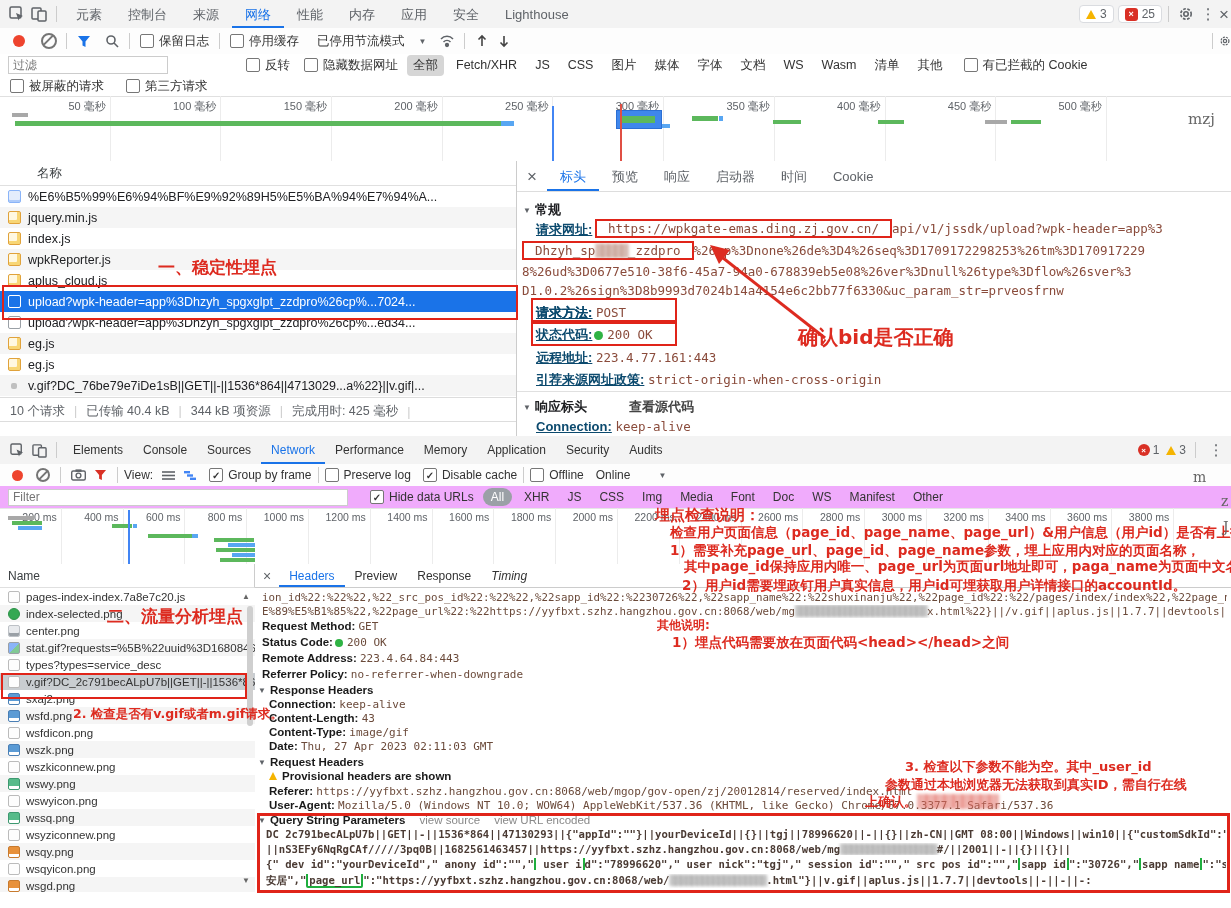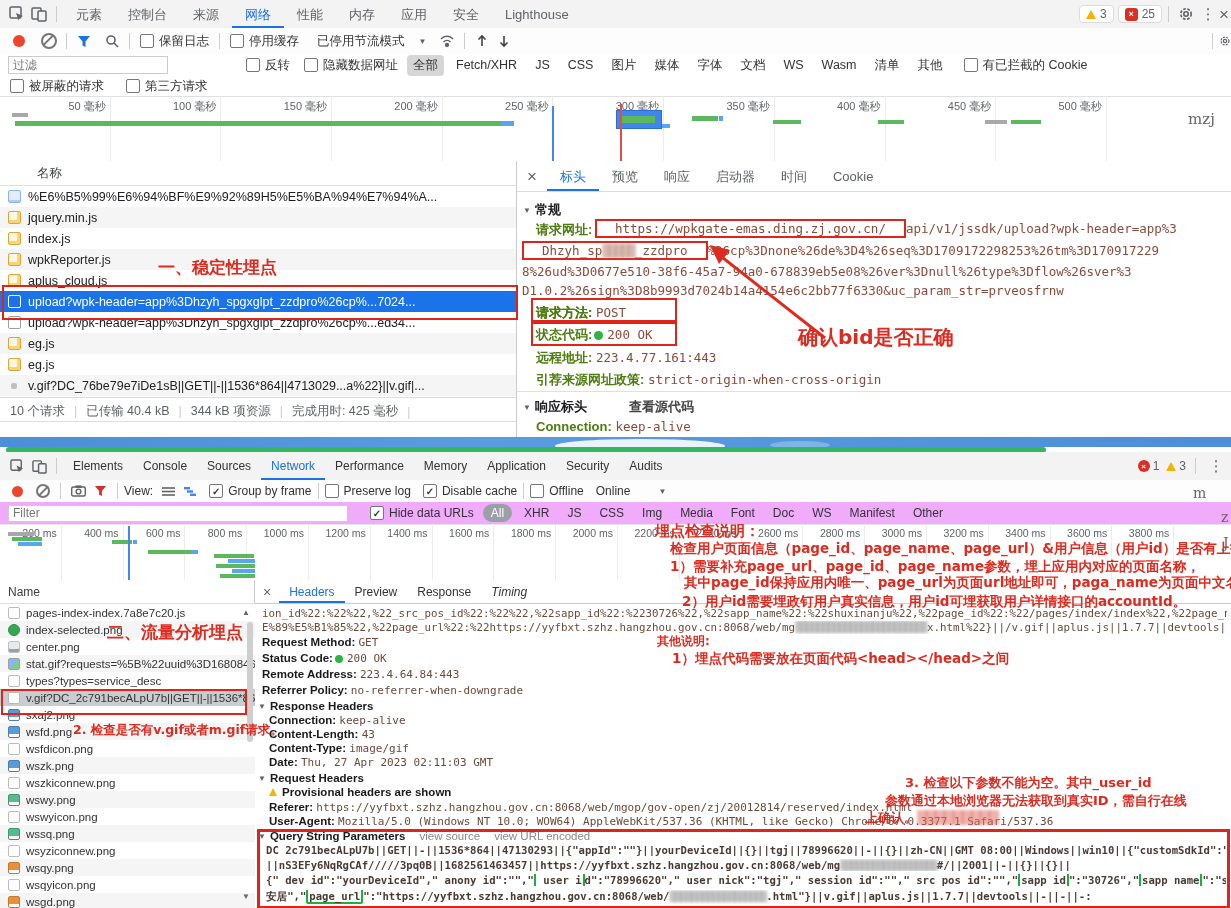--- a/index.html
+++ b/index.html
@@ -54,31 +54,31 @@
   .ic-dot{width:6px;height:6px;margin:0 11px 0 3px;background:#c0c0c0;border:none;}
   .bot-list .fic{width:12px;height:12px;margin-right:6px;}
   .ic-file{background:#fdfdfd;border:1px solid #bbb;}
   .ic-green-dot{background:#34a853;border-radius:50%;border:1px solid #2d9248;}
   .ic-person{background:#e8eaed;border:1px solid #bdc1c6;box-shadow:inset 0 -3px 0 #9aa0a6;}
   .ic-img{background:linear-gradient(135deg,#8ab4f8 50%,#81c995 50%);border:1px solid #9aa0a6;}
   .ic-img-blue{background:linear-gradient(#5b9bd5 70%,#fff 70%);border:1px solid #4a7fb5;}
   .ic-img-green{background:linear-gradient(#57bb8a 70%,#fff 70%);border:1px solid #3d9970;}
   .ic-img-orange{background:linear-gradient(#e8913a 70%,#fff 70%);border:1px solid #c77a2e;}
   .kv{position:absolute;white-space:nowrap;font-size:13px;}
-  .kv b{color:#4d7c0f;font-weight:bold;}
+  .kv b{color:#0c4a6e;font-weight:bold;text-decoration:underline;}
   .kv .v{font-family:"DejaVu Sans Mono",monospace;color:#8a4b3b;font-size:12.5px;}
   .bkv{position:absolute;white-space:nowrap;font-size:11.5px;}
   .bkv b{color:#1a1a1a;}
   .bkv .v{font-family:"DejaVu Sans Mono",monospace;color:#6b4a3a;font-size:11px;}
   .urlline{position:absolute;font-family:"DejaVu Sans Mono",monospace;font-size:12.5px;color:#8a4b3b;white-space:nowrap;}
   .gdot{display:inline-block;width:9px;height:9px;border-radius:50%;background:#2fb344;margin:0 4px -1px 2px;}
   .sect{position:absolute;font-size:13px;font-weight:bold;color:#202124;white-space:nowrap;}
   .tri{font-size:8px;color:#5f6368;margin-right:4px;vertical-align:1px;}
   .redbox{position:absolute;border:2px solid #e02419;pointer-events:none;}
-  .rboxi{border:2px solid #e02419;padding:0 18px;}
+  .rboxi{border:2px solid #e02419;padding:0 11px;}
   .anno{position:absolute;color:#dd2b20;font-weight:bold;white-space:nowrap;font-family:"DejaVu Sans",sans-serif;}
   .gbox{border:2px solid #1fae3e;border-radius:2px;padding:0 1px;}
   .smudge{filter:blur(1.6px);color:#8d8d8d;letter-spacing:-1px;}
   .smudge.warm{color:#b07a6a;}
   .smudge.red{color:#e06a60;}
   .paylines{position:absolute;font-family:"DejaVu Sans Mono",monospace;font-size:10.8px;color:#6b4a3a;white-space:nowrap;overflow:hidden;}
   .qsline{position:absolute;font-family:"DejaVu Sans Mono",monospace;font-size:10.6px;font-weight:bold;color:#4a3a33;white-space:nowrap;overflow:hidden;width:960px;}
   .sum{position:absolute;display:flex;align-items:center;font-size:12.5px;color:#5f6368;white-space:nowrap;}
   .sum span + span::before{content:"|";margin:0 9px;color:#ccc;font-weight:normal;}
   .sum::after{content:"|";margin-left:9px;color:#ccc;}
@@ -376,21 +376,21 @@
       <polygon points="10,5 30,10 19,24" fill="#dd2b20"></polygon>
     </svg>
 
     <div class="abs" style="left:0;top:437px;width:1231px;height:10px;background:linear-gradient(90deg,#4a8fd8,#5b9ce0 40%,#4a8fd8);">
       <div class="abs" style="left:555px;top:2px;width:170px;height:14px;background:#eaf2fb;border-radius:50%;"></div>
       <div class="abs" style="left:770px;top:4px;width:60px;height:8px;background:#7fb4e8;border-radius:50%;"></div>
     </div>
     <div class="abs" style="left:6px;top:447px;width:1040px;height:6px;background:#38b763;border-radius:3px;"></div>
   </section>
 
-  <section class="win en" style="top:452px;height:432px;border-radius:13px;">
+  <section class="win en" style="top:436px;height:432px;border-radius:13px;">
 
     <div class="tabbar" style="top:0;">
       <span class="icbtn" style="margin-left:6px;">
         <svg width="15" height="15" viewBox="0 0 16 16">
             <rect x="1" y="1" width="11" height="11" rx="1.5" fill="none" stroke="#5f6368" stroke-width="1.5"></rect>
             <path d="M7 7 L14 10 L10.8 11.2 L9.6 14.4 Z" fill="#5f6368"></path>
           </svg>
       </span>
       <span class="icbtn">
         <svg width="15" height="15" viewBox="0 0 16 16">

